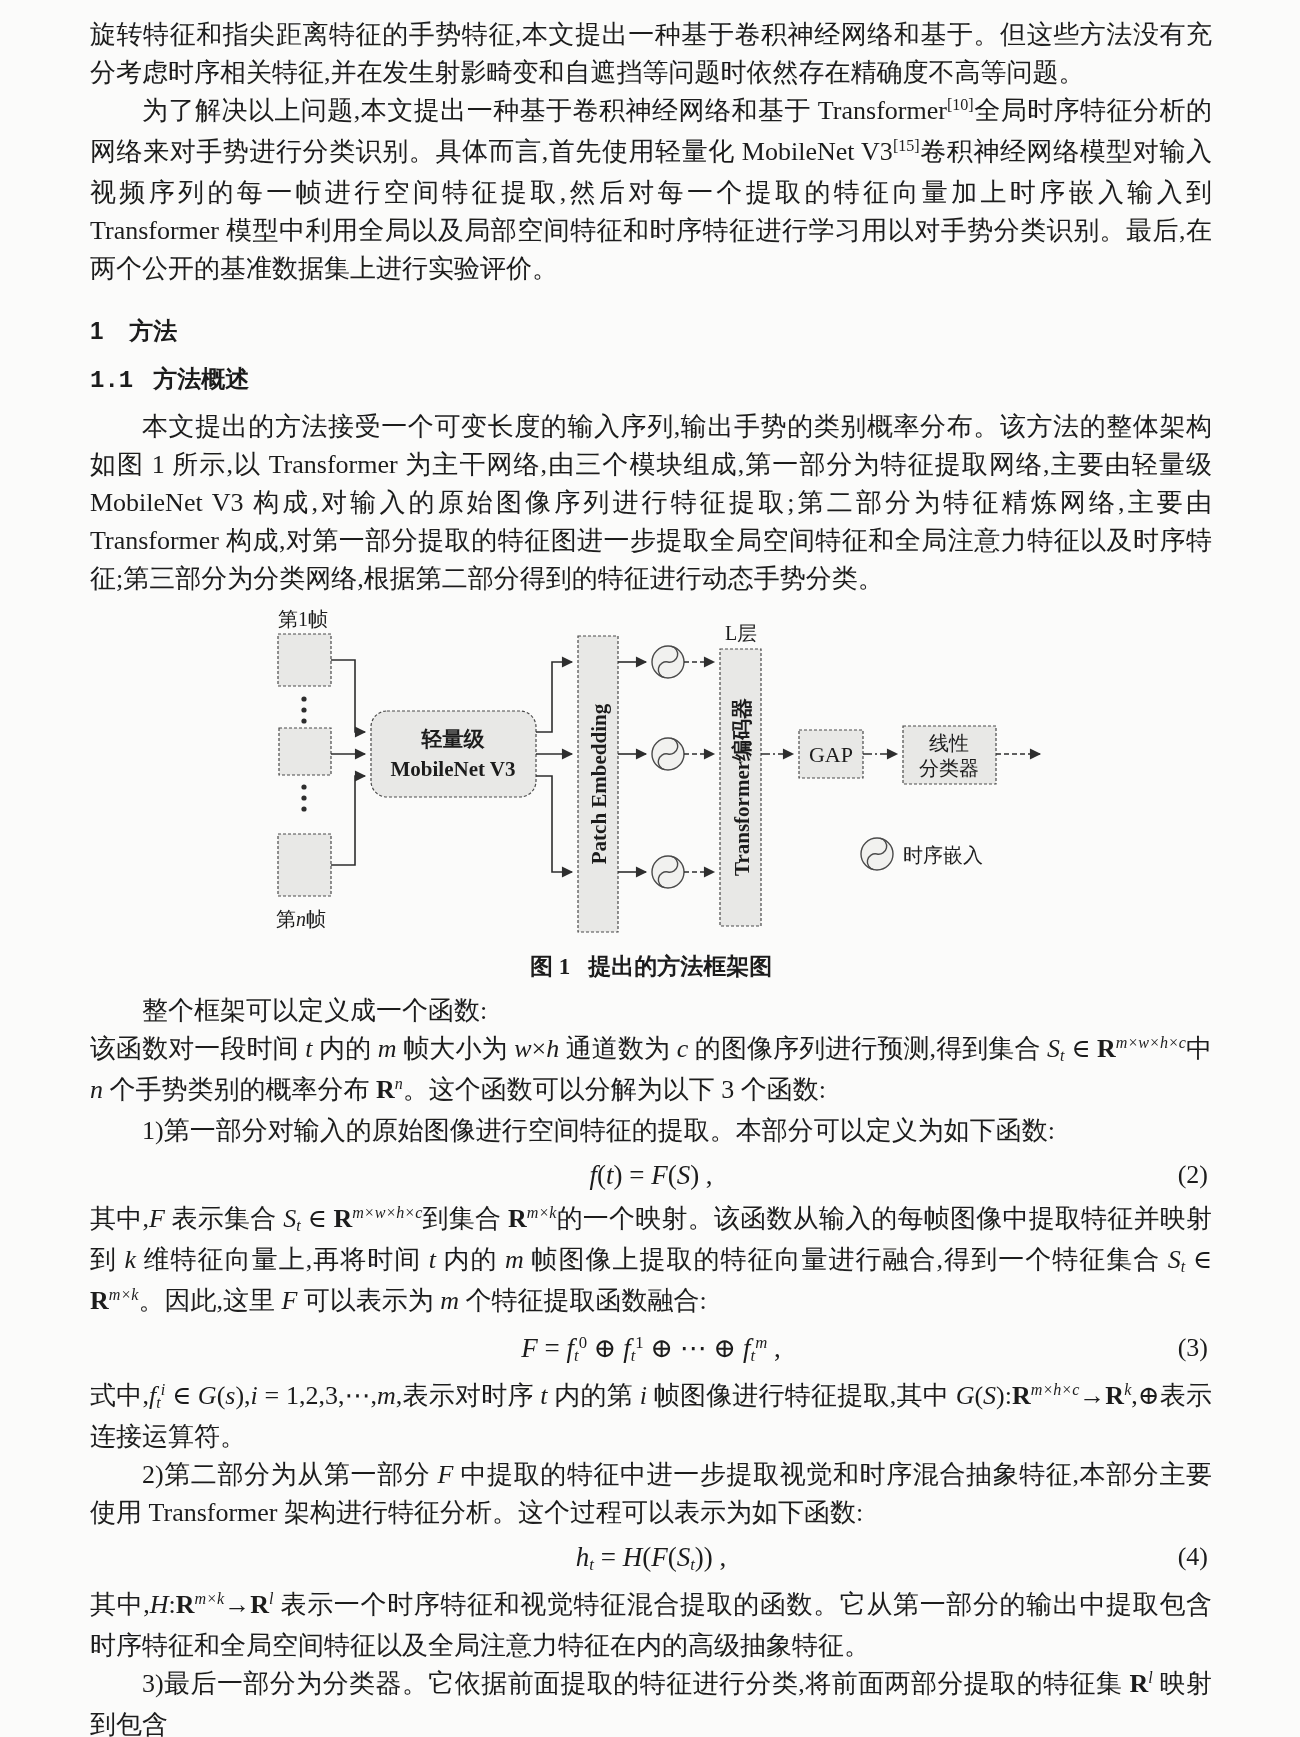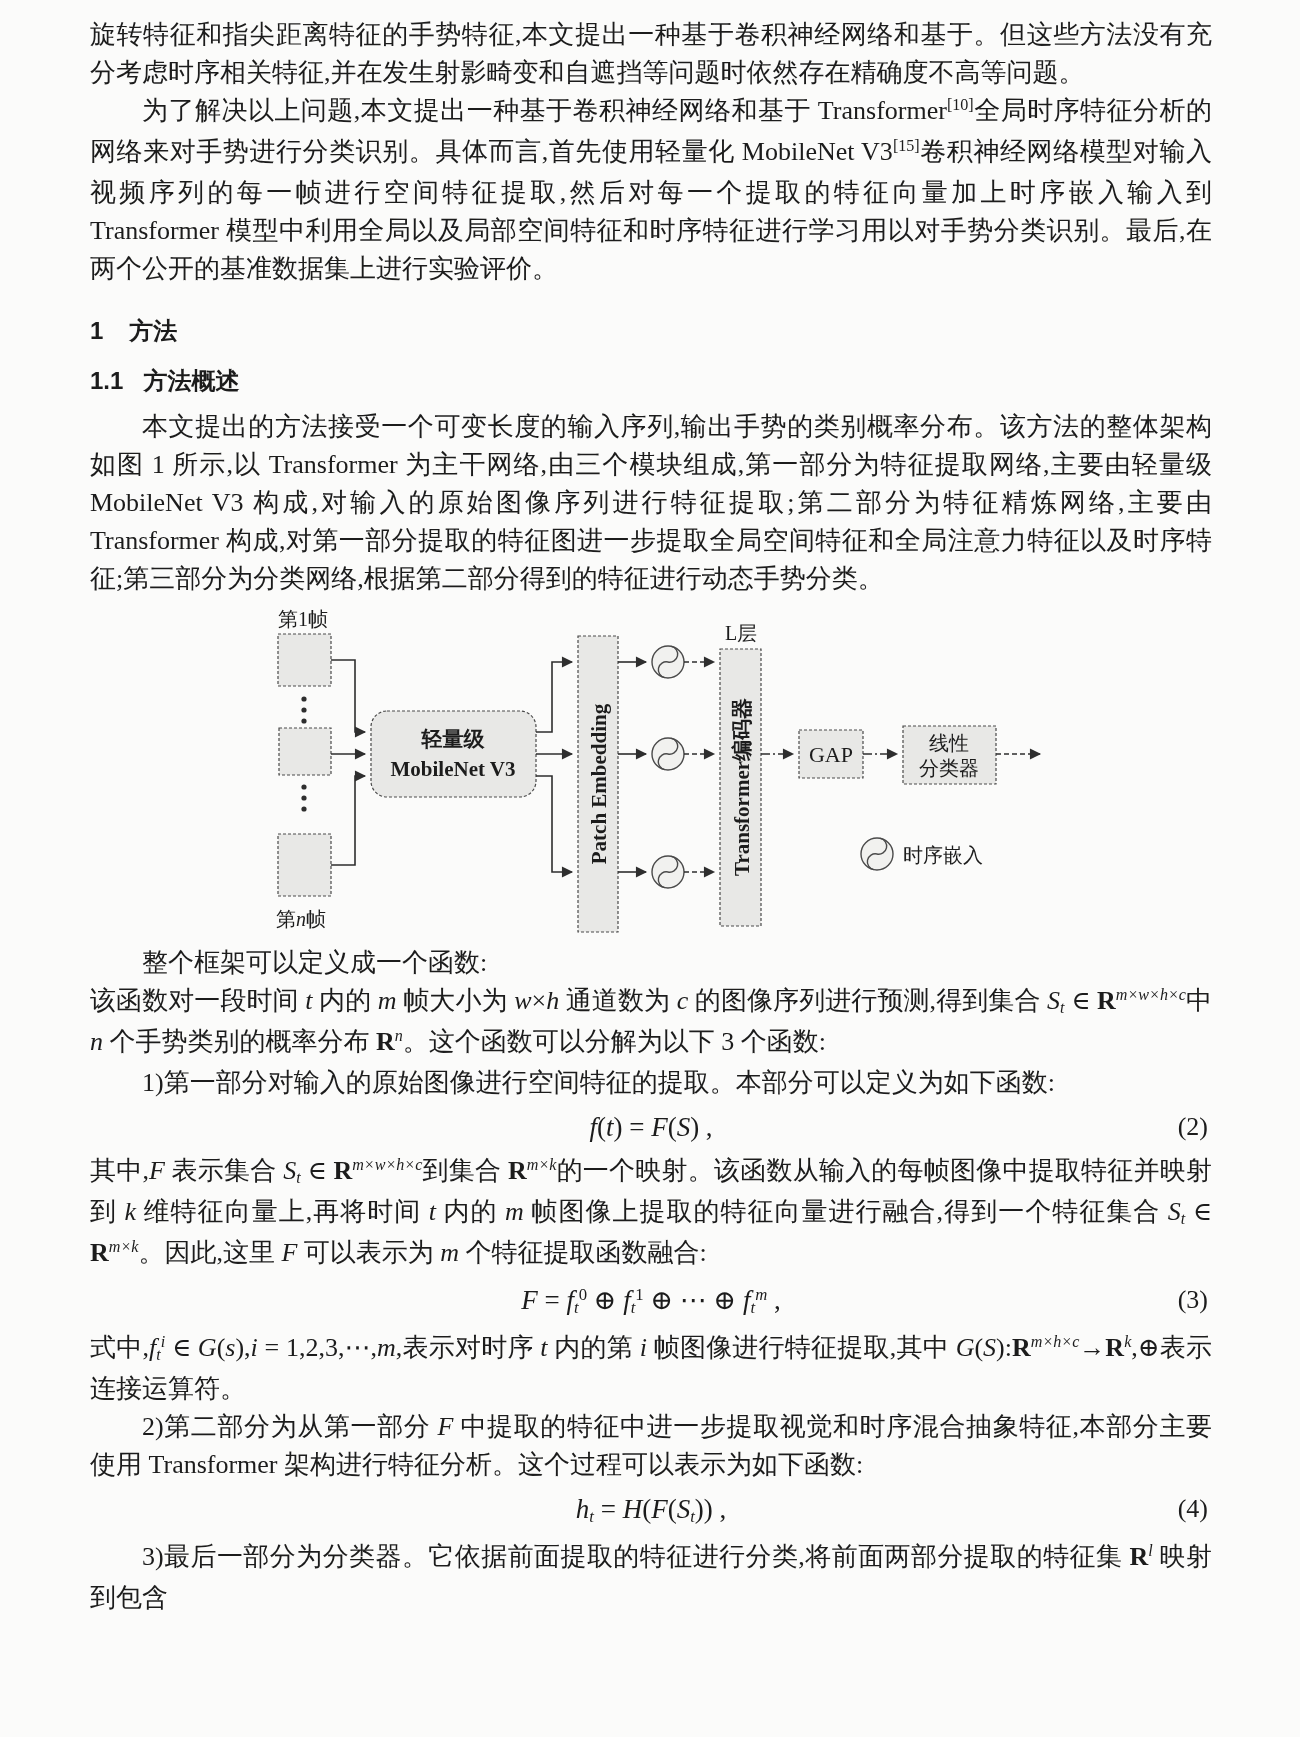--- a/index.html
+++ b/index.html
@@ -17,21 +17,21 @@
   .seg-b{font-weight:bold;}
   .seg-sup{font-size:0.62em;position:relative;top:-0.55em;}
   .seg-sub{font-size:0.62em;position:relative;top:0.25em;}
   h1.sec{
     margin:26px 0 18px 0;font-size:24px;line-height:34px;font-weight:bold;
     font-family:"Liberation Sans","DejaVu Sans",sans-serif;
   }
   h1.sec .sec-num{margin-right:26px;}
   h2.subsec{
     margin:6px 0 12px 0;font-size:24px;line-height:30px;font-weight:bold;
-    font-family:Liberation Sans, sans-serif;
+    font-family:Liberation Mono, monospace;
   }
   h2.subsec .sec-num{margin-right:20px;}
   figure.framework{margin:6px auto 0 auto;width:820px;}
   .fig-svg{display:block;}
   figcaption{
     text-align:center;font-size:23px;line-height:34px;font-weight:bold;
     margin:6px 0 8px 0;
   }
   figcaption .cap-label{margin-right:18px;}
   .equation{
@@ -133,20 +133,23 @@
       <path class="fdd" d="M622,150 L656,150" marker-end="url(#arr)"></path>
       <rect x="662" y="122" width="93" height="58" class="fbox"></rect>
       <text x="708" y="146" text-anchor="middle" class="ft">线性</text>
       <text x="708" y="171" text-anchor="middle" class="ft">分类器</text>
       <path class="fdash" d="M755,150 L799,150" marker-end="url(#arr)"></path>
 
       <circle cx="636" cy="250" r="16" class="fcirc"></circle>
       <path class="fS" d="M636,234 a8,8 0 0 1 0,16 a8,8 0 0 0 0,16" transform="rotate(12 636 250)"></path>
       <text x="662" y="258" class="ft">时序嵌入</text>
     </svg>
+    <figcaption>
+      <span class="cap-label">图 1</span><span>提出的方法框架图</span>
+    </figcaption>
   </figure>
 
   <p class="body ind"><span>整个框架可以定义成一个函数:</span></p>
 
 
   <p class="body"><span>该函数对一段时间 </span><span class="seg-i">t</span><span> 内的 </span><span class="seg-i">m</span><span> 帧大小为 </span><span class="seg-i">w</span><span>×</span><span class="seg-i">h</span><span> 通道数为 </span><span class="seg-i">c</span><span> 的图像序列进行预测,得到集合 </span><span class="seg-i">S</span><span class="seg-i seg-sub">t</span><span> ∈ </span><span class="seg-b">R</span><span class="seg-i seg-sup">m×w×h×c</span><span>中 </span><span class="seg-i">n</span><span> 个手势类别的概率分布 </span><span class="seg-b">R</span><span class="seg-i seg-sup">n</span><span>。这个函数可以分解为以下 3 个函数:</span></p>
 
   <p class="body ind"><span>1)第一部分对输入的原始图像进行空间特征的提取。本部分可以定义为如下函数:</span></p>
 
   <div class="equation">
@@ -163,16 +166,17 @@
 
   <p class="body"><span>式中,</span><span class="seg-i">f</span><span class="seg-i seg-sub">t</span><span class="seg-i seg-sup">i</span><span> ∈ </span><span class="seg-i">G</span><span>(</span><span class="seg-i">s</span><span>),</span><span class="seg-i">i</span><span> = 1,2,3,⋯,</span><span class="seg-i">m</span><span>,表示对时序 </span><span class="seg-i">t</span><span> 内的第 </span><span class="seg-i">i</span><span> 帧图像进行特征提取,其中 </span><span class="seg-i">G</span><span>(</span><span class="seg-i">S</span><span>):</span><span class="seg-b">R</span><span class="seg-i seg-sup">m×h×c</span><span>→</span><span class="seg-b">R</span><span class="seg-i seg-sup">k</span><span>,⊕表示连接运算符。</span></p>
 
   <p class="body ind"><span>2)第二部分为从第一部分 </span><span class="seg-i">F</span><span> 中提取的特征中进一步提取视觉和时序混合抽象特征,本部分主要使用 Transformer 架构进行特征分析。这个过程可以表示为如下函数:</span></p>
 
   <div class="equation">
     <span><span class="seg-i">h</span><span class="seg-i seg-sub">t</span><span> = </span><span class="seg-i">H</span><span>(</span><span class="seg-i">F</span><span>(</span><span class="seg-i">S</span><span class="seg-i seg-sub">t</span><span>)) ,</span></span>
     <span class="eq-num">(4)</span>
   </div>
 
+  <p class="body"><span>其中,</span><span class="seg-i">H</span><span>:</span><span class="seg-b">R</span><span class="seg-i seg-sup">m×k</span><span>→</span><span class="seg-b">R</span><span class="seg-i seg-sup">l</span><span> 表示一个时序特征和视觉特征混合提取的函数。它从第一部分的输出中提取包含时序特征和全局空间特征以及全局注意力特征在内的高级抽象特征。</span></p>
 
   <p class="body ind"><span>3)最后一部分为分类器。它依据前面提取的特征进行分类,将前面两部分提取的特征集 </span><span class="seg-b">R</span><span class="seg-i seg-sup">l</span><span> 映射到包含 </span></p>
 
 </div>
 
 </body></html>

